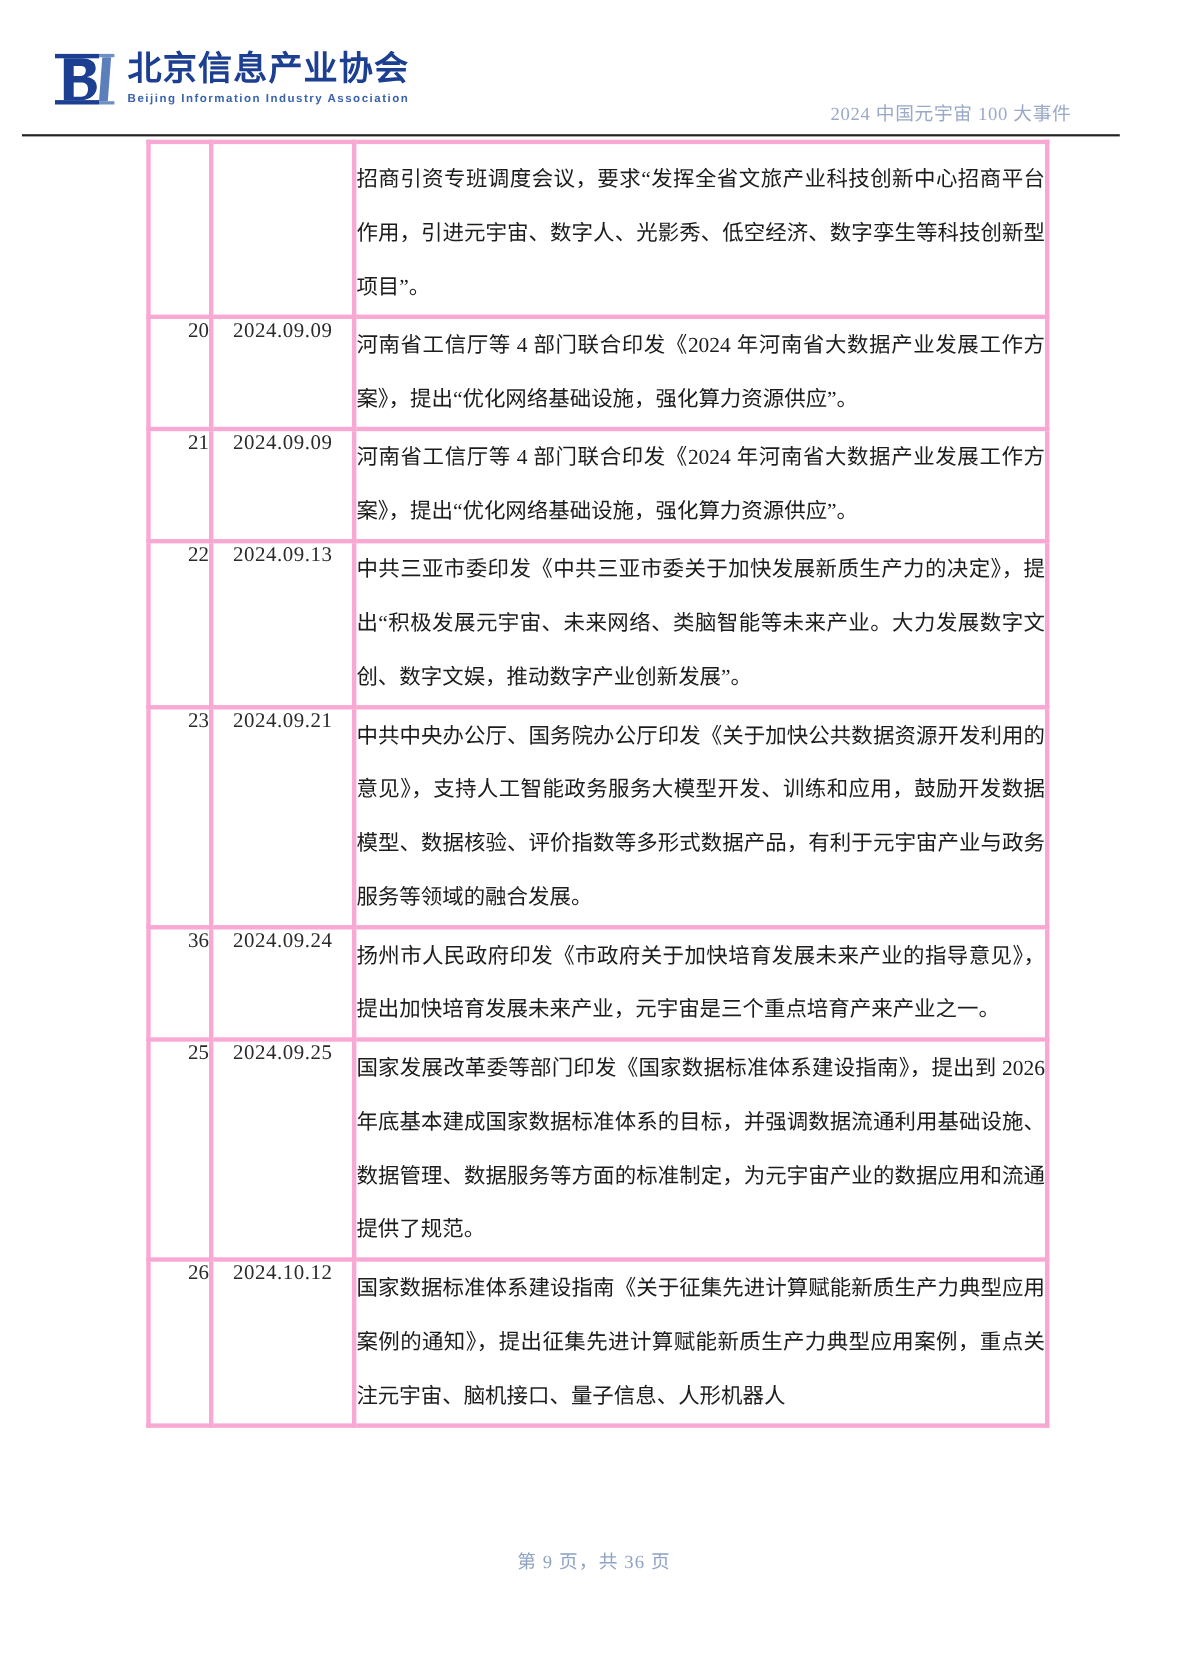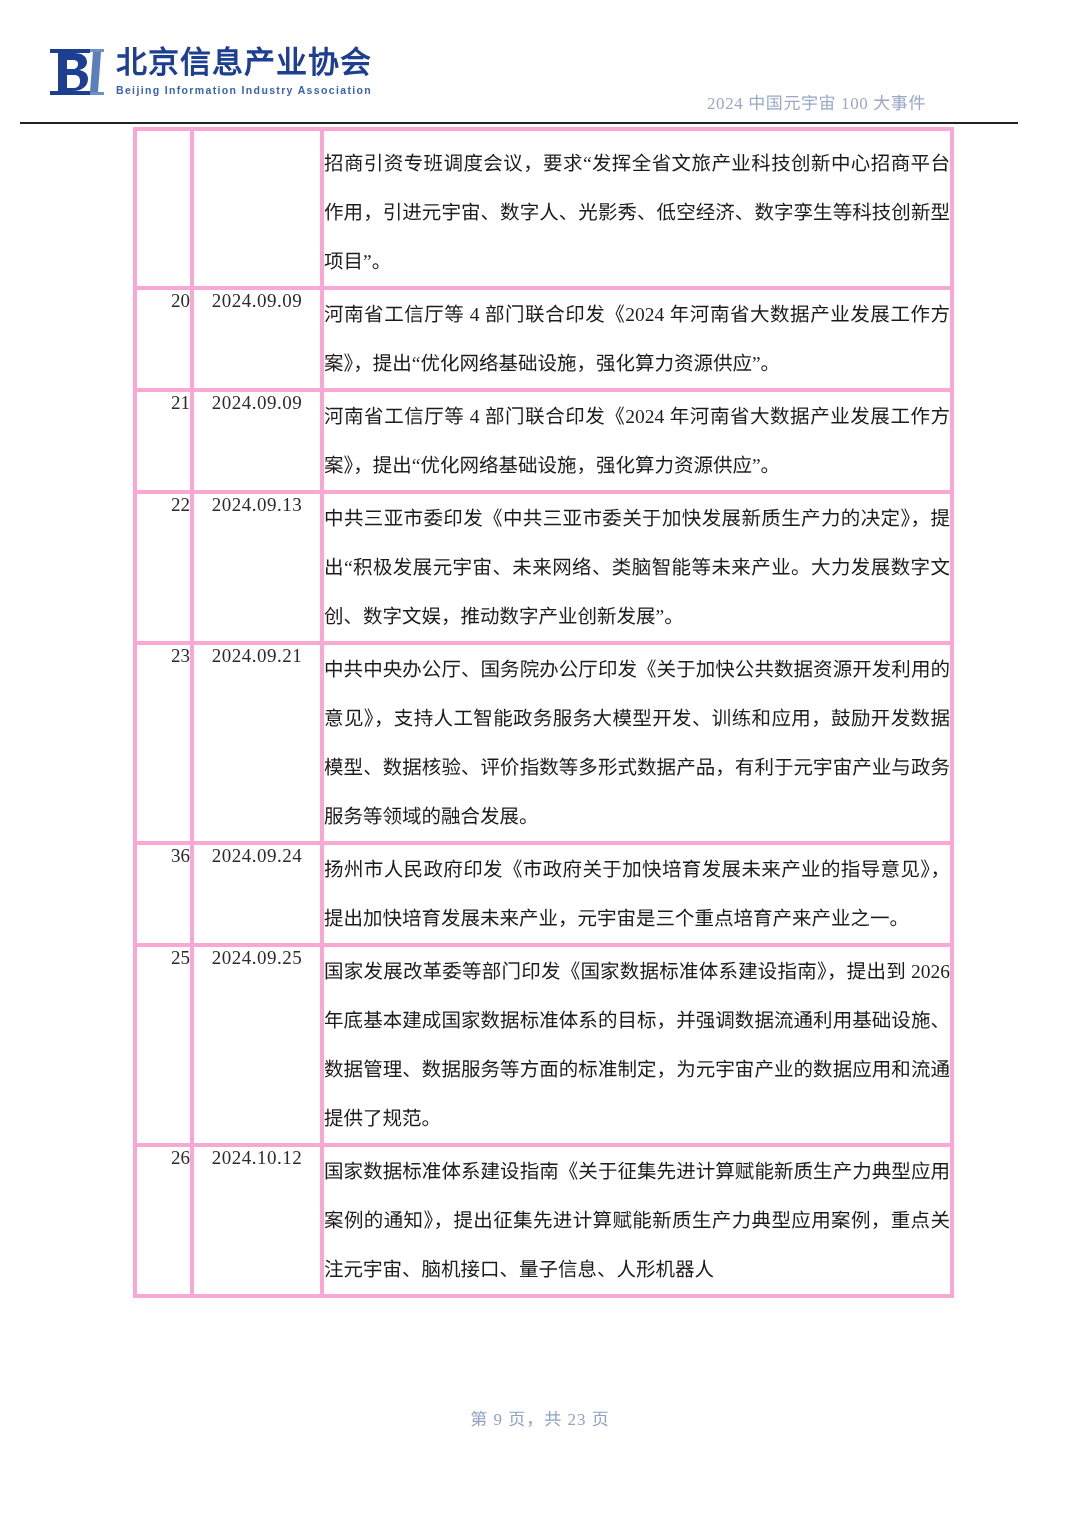--- a/index.html
+++ b/index.html
@@ -16,20 +16,21 @@
     overflow: hidden;
   }
 
   
   .page-header {
     position: absolute;
     top: 0;
     left: 0;
     width: 988px;
     height: 126px;
+    padding-left: 48px;
   }
   .logo-block {
     position: absolute;
     left: 48px;
     top: 46px;
     display: flex;
     align-items: flex-start;
   }
   .logo-mark {
     width: 58px;
@@ -213,13 +214,13 @@
         <td class="cell-desc">国家发展改革委等部门印发《国家数据标准体系建设指南》，提出到 2026 年底基本建成国家数据标准体系的目标，并强调数据流通利用基础设施、数据管理、数据服务等方面的标准制定，为元宇宙产业的数据应用和流通提供了规范。</td>
       </tr>
       <tr>
         <td class="cell-no">26</td>
         <td class="cell-date">2024.10.12</td>
         <td class="cell-desc">国家数据标准体系建设指南《关于征集先进计算赋能新质生产力典型应用案例的通知》，提出征集先进计算赋能新质生产力典型应用案例，重点关注元宇宙、脑机接口、量子信息、人形机器人</td>
       </tr>
     </tbody>
 </table>
 
-<div class="page-footer">第 9 页，共 23 页</div>
+<div class="page-footer">第 9 页，共 36 页</div>
 
 </body></html>

